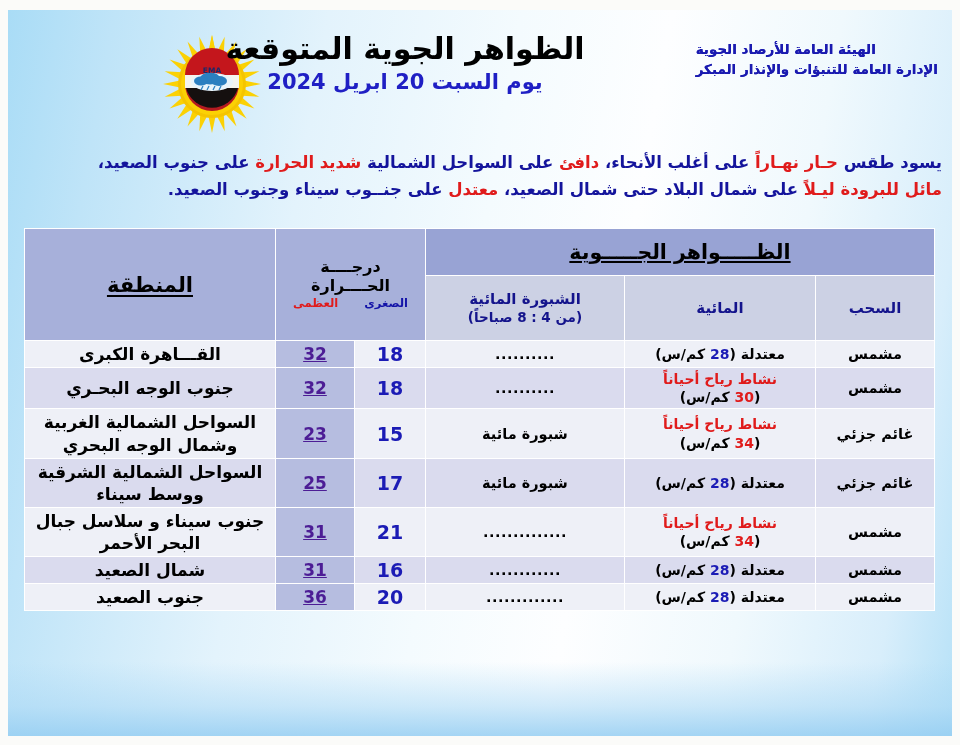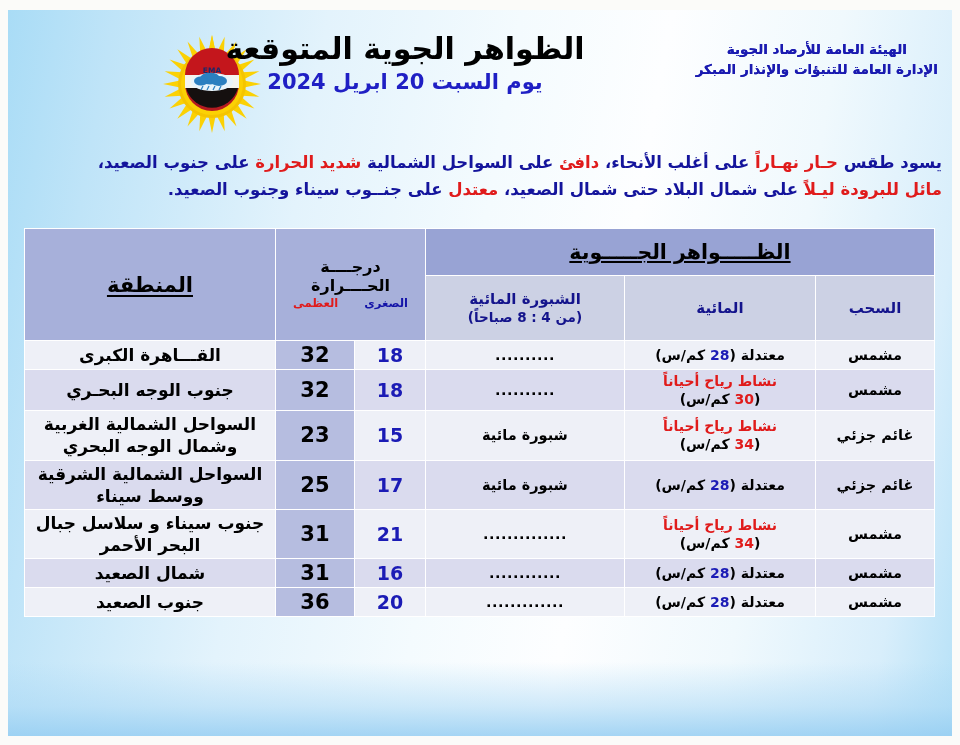--- a/index.html
+++ b/index.html
@@ -48,21 +48,21 @@
 
   
   .hdr {
     position: absolute;
     left: 0; top: 0; width: 944px; height: 118px;
   }
 
   .org-block {
     position: absolute;
     right: 14px; top: 30px;
-    text-align: center;
+    text-align: left;
     color: #1a1ab0;
     font-weight: bold;
     line-height: 1.45;
     font-size: 13.5px;
     text-shadow: 0 0 0.4px #1a1ab0;
   }
   .org-block div { white-space: nowrap; }
 
   .title-block {
     position: absolute;
@@ -172,24 +172,25 @@
   tr.r-even td { background: #dadbee; }
 
   td.region-cell {
     font-size: 17px;
     color: #000;
     line-height: 1.3;
     text-align: center;
     margin-top: 17px;
   }
   td.tmax {
-    font-size: 21px;
-    color: #000000;
+    font-size: 17px;
+    color: #4c1d95;
     background: #b6bde0 !important;
     width: 78px;
+    text-decoration: underline;
   }
   td.tmin {
     font-size: 19px;
     color: #1b1bb5;
     width: 70px;
   }
   td.mist {
     font-size: 14.5px;
     color: #000;
     letter-spacing: 0.5px;

